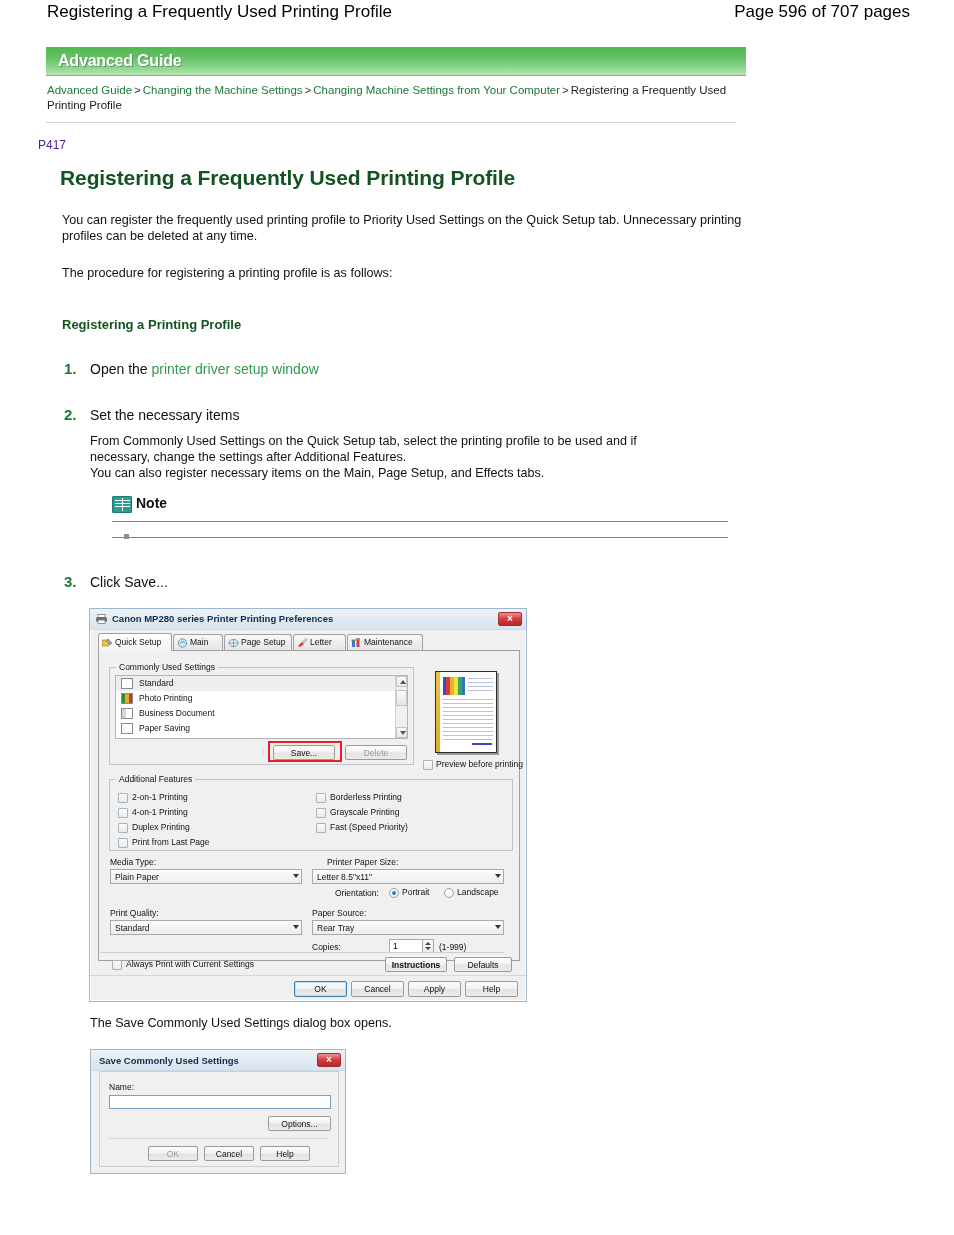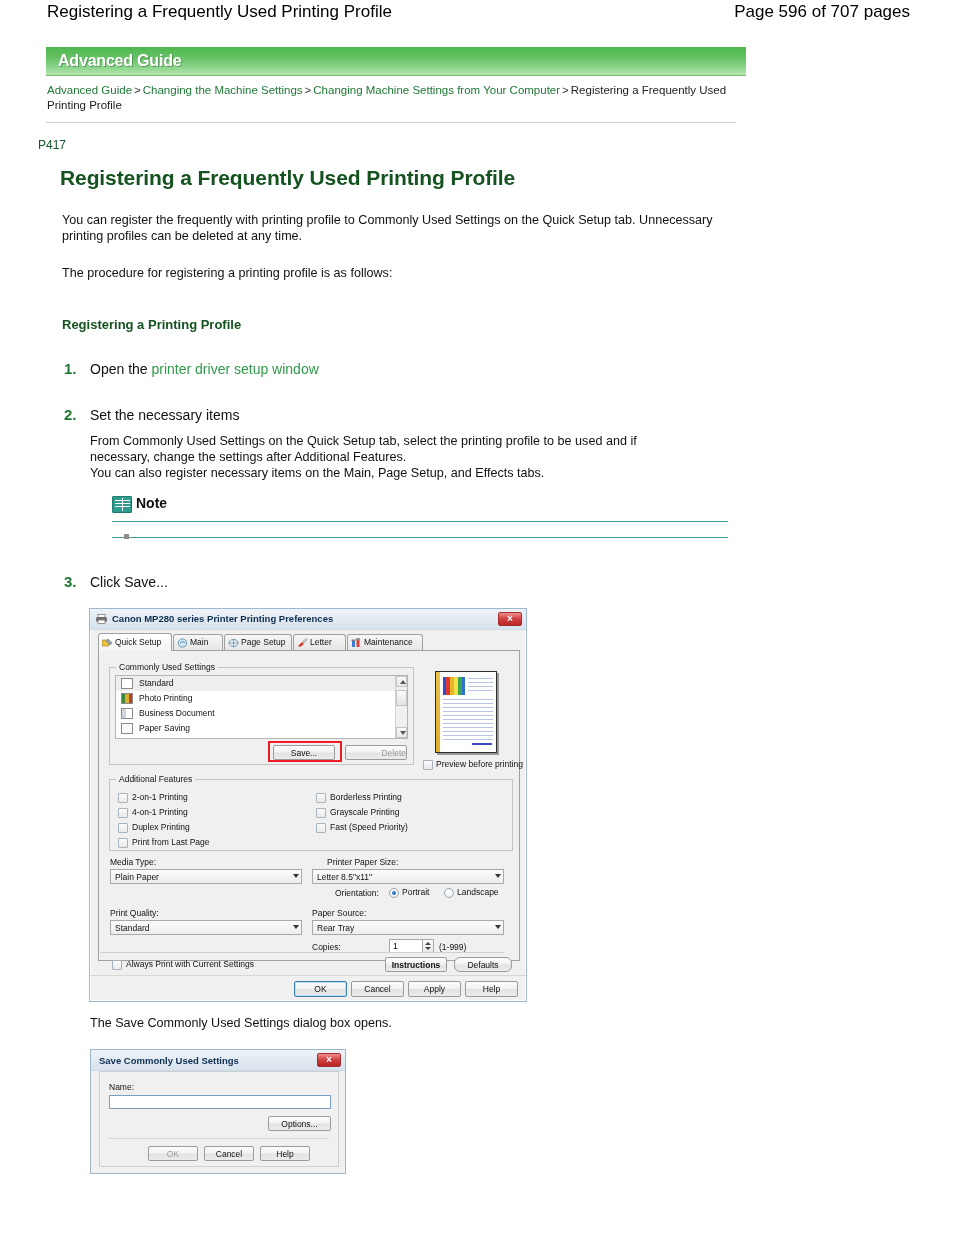--- a/index.html
+++ b/index.html
@@ -92,21 +92,21 @@
     height: 1px;
     background: #cfcfcf;
   }
 
   
   .pcode {
     position: absolute;
     left: 38px;
     top: 138px;
     font-size: 12px;
-    color: #14532d;
+    color: #4c1d95;
   }
   .main-title {
     position: absolute;
     left: 60px;
     top: 166px;
     font-size: 21px;
     font-weight: bold;
     color: #14531f;
     letter-spacing: -0.1px;
   }
@@ -431,21 +431,21 @@
   .btn.default { border: 1px solid #3c7fb1; box-shadow: 0 0 0 1px #bfdcf0 inset; }
 
   .save-highlight {
     position: absolute;
     left: 158px; top: 73px;
     width: 74px; height: 21px;
     border: 2px solid #ee1c25;
     box-sizing: border-box;
   }
   .btn-save { left: 163px; top: 77px; width: 62px; height: 15px; }
-  .btn-delete { left: 235px; top: 77px; width: 62px; height: 15px; text-align: right; }
+  .btn-delete { left: 235px; top: 77px; width: 62px; height: 15px; }
 
   
   .preview-area {
     position: absolute;
     left: 324px; top: 20px;
     width: 90px; height: 98px;
   }
   .preview-paper {
     position: absolute;
     left: 12px; top: 0px;
@@ -650,21 +650,21 @@
   <div class="banner-label">Advanced Guide</div>
 </div>
 
 <div class="breadcrumb">
   <a href="#">Advanced Guide</a><span class="sep">&gt;</span><a href="#">Changing the Machine Settings</a><span class="sep">&gt;</span><a href="#">Changing Machine Settings from Your Computer</a><span class="sep">&gt;</span><span class="tail">Registering a Frequently Used Printing Profile</span>
 </div>
 <div class="hr-light"></div>
 
 <div class="pcode">P417</div>
 <div class="main-title">Registering a Frequently Used Printing Profile</div>
-<div class="para para-1">You can register the frequently with printing profile to Commonly Used Settings on the Quick Setup tab. Unnecessary printing profiles can be deleted at any time.</div>
+<div class="para para-1">You can register the frequently used printing profile to Priority Used Settings on the Quick Setup tab. Unnecessary printing profiles can be deleted at any time.</div>
 <div class="para para-2">The procedure for registering a printing profile is as follows:</div>
 <div class="subhead">Registering a Printing Profile</div>
 
 <div class="step-num s1-num">1.</div>
 <div class="step-text s1-txt"><span>Open the </span><span class="link-green">printer driver setup window</span></div>
 
 <div class="step-num s2-num">2.</div>
 <div class="step-text s2-txt">Set the necessary items</div>
 <div class="step-body s2-body">
   <span>From Commonly Used Settings on the Quick Setup tab, select the printing profile to be used and if</span><br>
@@ -887,21 +887,21 @@
     </div>
     <div class="fld-label" style="left:340px; top:291px;">(1-999)</div>
   </div>
 
   <div class="panel-divider" style="top:343px;"></div>
   <div class="feat" style="left:22px; top:350px;">
     <span class="cbx"></span>
     <span>Always Print with Current Settings</span>
   </div>
   <div class="btn" style="left:295px; top:348px; width:62px; height:15px;font-weight:bold;">Instructions</div>
-  <div class="btn" style="left:364px; top:348px; width:58px; height:15px;border-radius:6px;">Defaults</div>
+  <div class="btn" style="left:364px; top:348px; width:58px; height:15px;">Defaults</div>
 
   <div class="dlg-footer-sep" style="top:366px;"></div>
   <div class="btn default" style="left:204px; top:372px; width:53px; height:16px;">OK</div>
   <div class="btn" style="left:261px; top:372px; width:53px; height:16px;">Cancel</div>
   <div class="btn" style="left:318px; top:372px; width:53px; height:16px;">Apply</div>
   <div class="btn" style="left:375px; top:372px; width:53px; height:16px;">Help</div>
 </div>
 
 <div class="caption">The Save Commonly Used Settings dialog box opens.</div>
 

